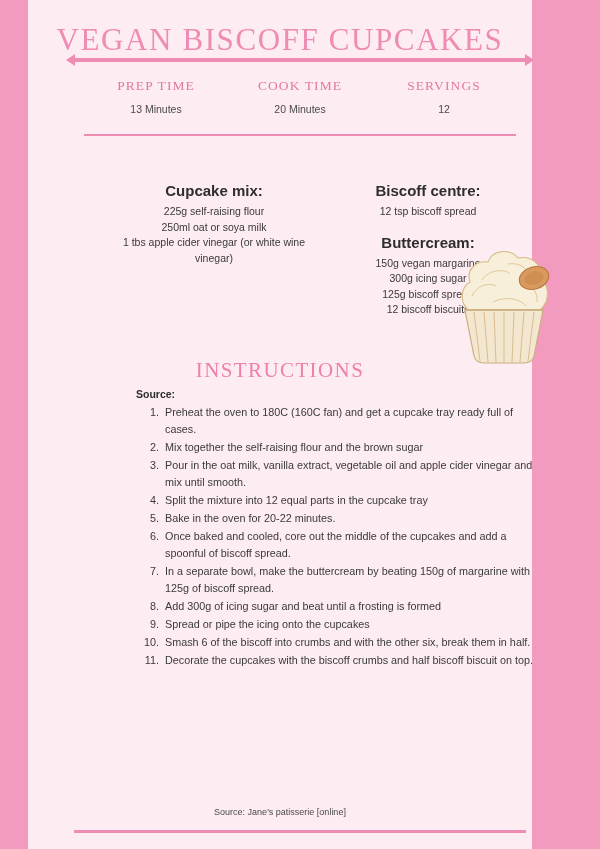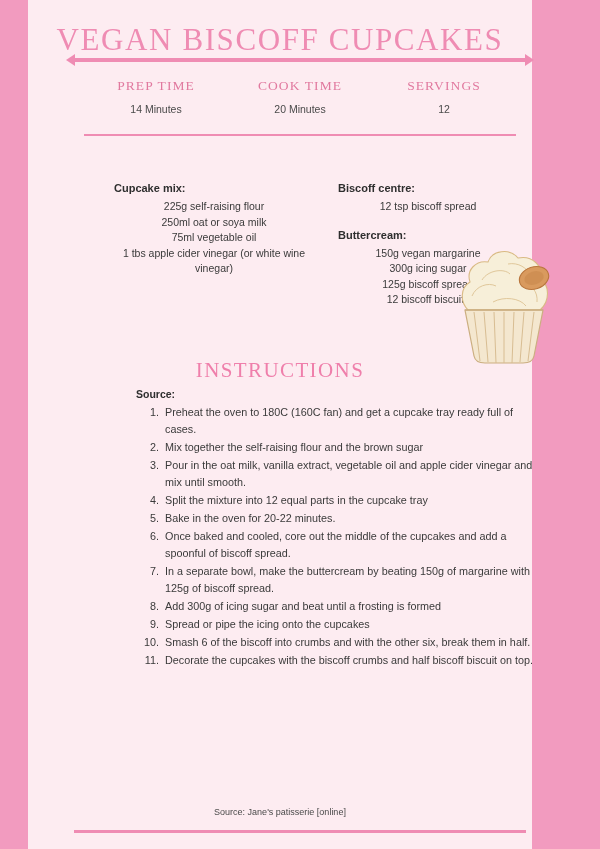--- a/index.html
+++ b/index.html
@@ -122,24 +122,25 @@
     left: 86px;
     width: 200px;
   }
   .col-right {
     position: absolute;
     top: 182px;
     left: 310px;
     width: 180px;
   }
   .grp-title {
-    font-size: 11px;
+    font-size: 15px;
     font-weight: bold;
     color: #2e2e2e;
     margin-bottom: 5px;
+    text-align: center;
   }
   .grp ul {
     margin: 0 0 14px 0;
     padding: 0;
     list-style: none;
     text-align: center;
   }
   .grp li {
     font-size: 10.5px;
     color: #3a3a3a;
@@ -206,41 +207,40 @@
   <div class="inner">
 
     <div class="title-row">
       <h1 class="title">VEGAN BISCOFF CUPCAKES</h1>
     </div>
     <div class="title-rule"></div>
 
     <div class="meta">
       <div class="meta-item">
         <div class="meta-label">PREP TIME</div>
-        <div class="meta-value">14 Minutes</div>
+        <div class="meta-value">13 Minutes</div>
       </div>
       <div class="meta-item">
         <div class="meta-label">COOK TIME</div>
         <div class="meta-value">20 Minutes</div>
       </div>
       <div class="meta-item">
         <div class="meta-label">SERVINGS</div>
         <div class="meta-value">12</div>
       </div>
     </div>
     <div class="meta-rule"></div>
 
 
     <div class="col-left">
       <div class="grp">
         <div class="grp-title">Cupcake mix:</div>
         <ul>
           <li>225g self-raising flour</li>
           <li>250ml oat or soya milk</li>
-          <li>75ml vegetable oil</li>
           <li>1 tbs apple cider vinegar (or white wine vinegar)</li>
         </ul>
       </div>
     </div>
 
     <div class="col-right">
       <div class="grp">
         <div class="grp-title">Biscoff centre:</div>
         <ul>
           <li>12 tsp biscoff spread</li>

